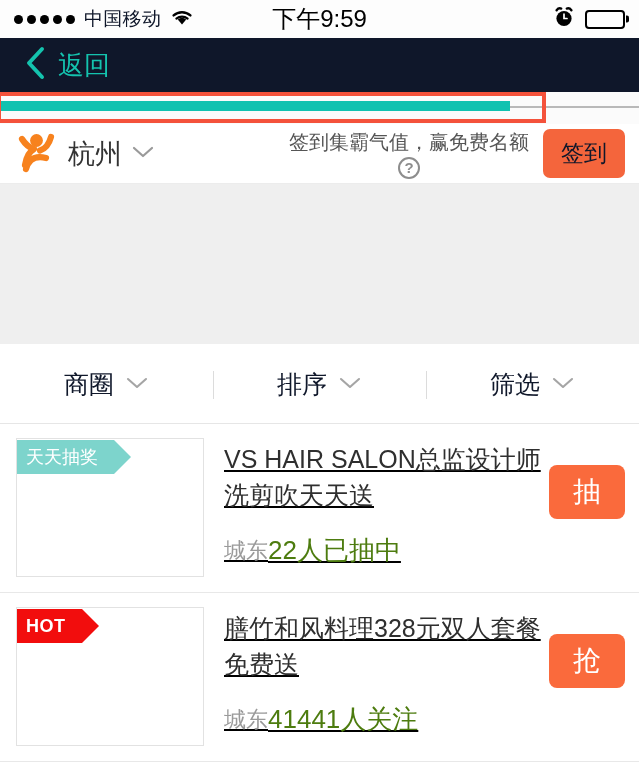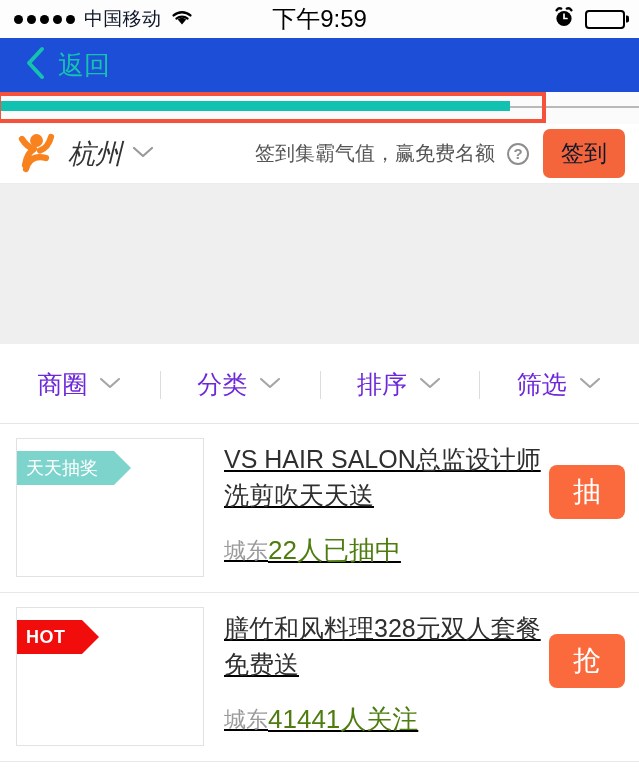--- a/index.html
+++ b/index.html
@@ -85,21 +85,21 @@
   }
   .battery-fill {
     height: 100%;
     background: #f52d1e;
     border-radius: 1px;
   }
 
   
   .nav-bar {
     height: 54px;
-    background: #1d4ed8;
+    background: #0f172a;
     display: flex;
     align-items: center;
     padding-left: 24px;
     box-sizing: border-box;
   }
   .back-button {
     display: flex;
     align-items: center;
     gap: 12px;
     cursor: pointer;
@@ -154,30 +154,30 @@
   }
   .city-select {
     display: flex;
     align-items: center;
     gap: 10px;
     cursor: pointer;
   }
   .city-name {
     font-size: 27px;
     color: #333;
-    font-style: italic;
   }
   .checkin-text {
     margin-left: auto;
     font-size: 20px;
     color: #555;
     display: flex;
     align-items: center;
-    gap: 12px;
+    gap: 1px;
     white-space: nowrap;
+    flex-direction: column;
   }
   .help-icon {
     width: 22px;
     height: 22px;
     border: 2px solid #8d8d8d;
     border-radius: 50%;
     font-size: 15px;
     color: #8d8d8d;
     display: flex;
     align-items: center;
@@ -227,21 +227,21 @@
     position: absolute;
     left: 0;
     top: 50%;
     transform: translateY(-50%);
     width: 1px;
     height: 28px;
     background: #dcdcdc;
   }
   .filter-label {
     font-size: 25px;
-    color: #6d28d9;
+    color: #0f172a;
   }
 
   
   .list {
     background: #fff;
   }
   .list-item {
     display: flex;
     padding: 14px 14px 14px 16px;
     border-bottom: 1px solid #e8e8e8;
@@ -255,21 +255,21 @@
     border: 1px solid #e2e2e2;
     background: #fff;
     position: relative;
     flex-shrink: 0;
     box-sizing: border-box;
     overflow: hidden;
   }
   .ribbon {
     position: absolute;
     left: 0;
-    top: 12px;
+    top: 1px;
     height: 34px;
     display: flex;
     align-items: center;
     padding-left: 9px;
     padding-right: 16px;
     color: #fff;
     font-size: 18px;
     box-sizing: border-box;
   }
   .ribbon::after {
@@ -408,28 +408,20 @@
     <span class="help-icon">?</span>
   </div>
   <button class="checkin-button">签到</button>
 </div>
 
 <div class="banner-placeholder"></div>
 
 <div class="filter-bar">
   <div class="filter-item">
     <span class="filter-label">商圈</span>
-    <span>
-      <svg width="24" height="14" viewBox="0 0 24 14">
-          <path d="M3 3 L12 11 L21 3" stroke="#a5a5a5" stroke-width="2.1" fill="none" stroke-linecap="round" stroke-linejoin="round"></path>
-        </svg>
-    </span>
-  </div>
-  <div class="filter-item">
-    <span class="filter-label">分类</span>
     <span>
       <svg width="24" height="14" viewBox="0 0 24 14">
           <path d="M3 3 L12 11 L21 3" stroke="#a5a5a5" stroke-width="2.1" fill="none" stroke-linecap="round" stroke-linejoin="round"></path>
         </svg>
     </span>
   </div>
   <div class="filter-item">
     <span class="filter-label">排序</span>
     <span>
       <svg width="24" height="14" viewBox="0 0 24 14">

